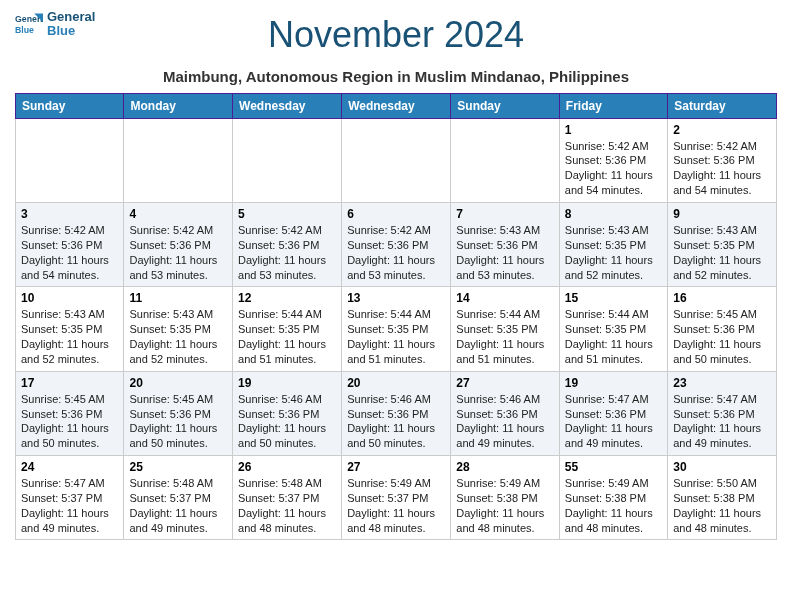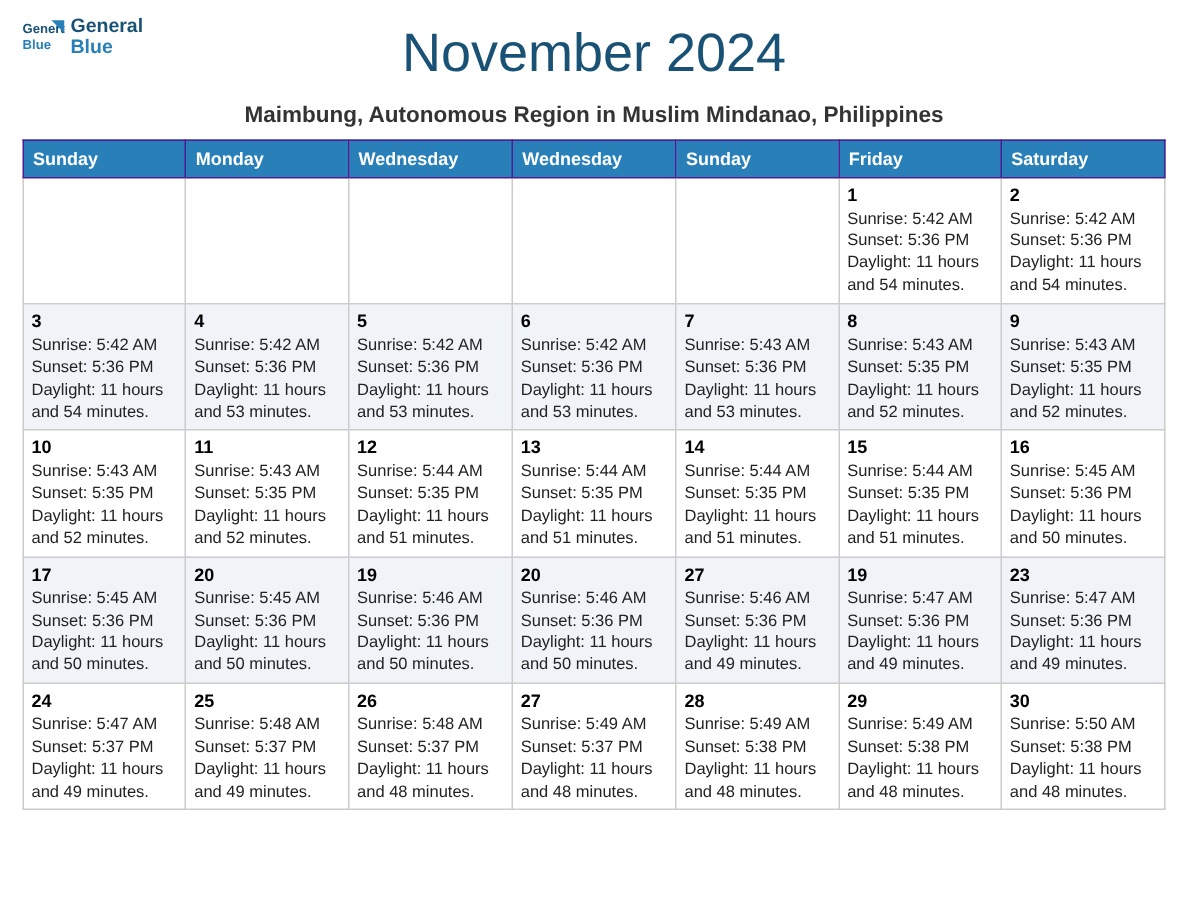--- a/index.html
+++ b/index.html
@@ -284,21 +284,21 @@
 Sunset: 5:37 PM
 Daylight: 11 hours and 48 minutes.</div>
         </td>
         <td>
           <span class="day-number">28</span>
           <div class="day-info" style="white-space: pre-line;">Sunrise: 5:49 AM
 Sunset: 5:38 PM
 Daylight: 11 hours and 48 minutes.</div>
         </td>
         <td>
-          <span class="day-number">29</span>
+          <span class="day-number">55</span>
           <div class="day-info" style="white-space: pre-line;">Sunrise: 5:49 AM
 Sunset: 5:38 PM
 Daylight: 11 hours and 48 minutes.</div>
         </td>
         <td>
           <span class="day-number">30</span>
           <div class="day-info" style="white-space: pre-line;">Sunrise: 5:50 AM
 Sunset: 5:38 PM
 Daylight: 11 hours and 48 minutes.</div>
         </td>

